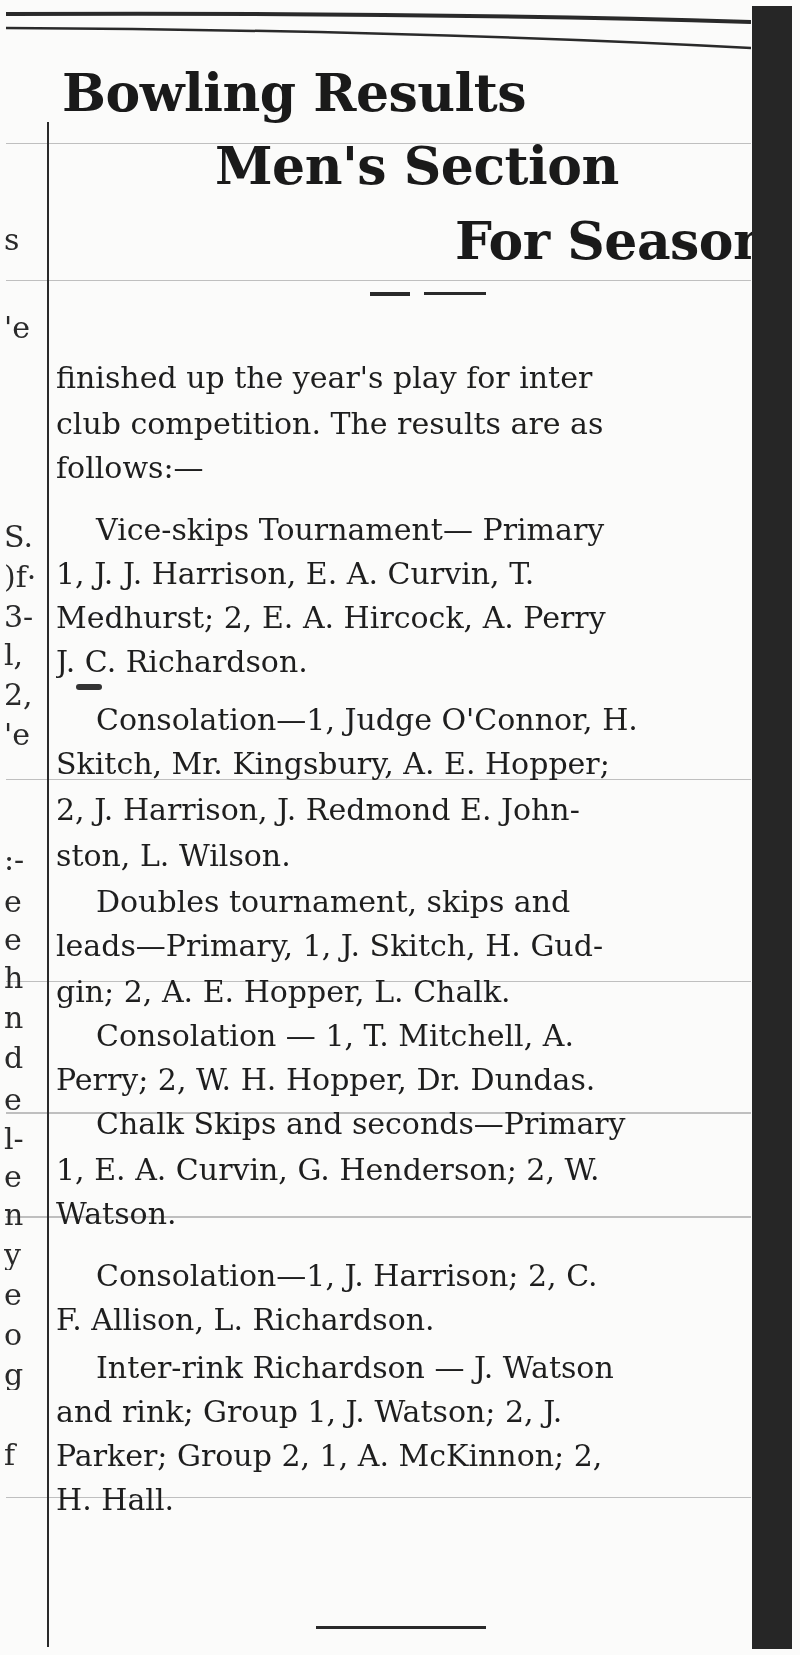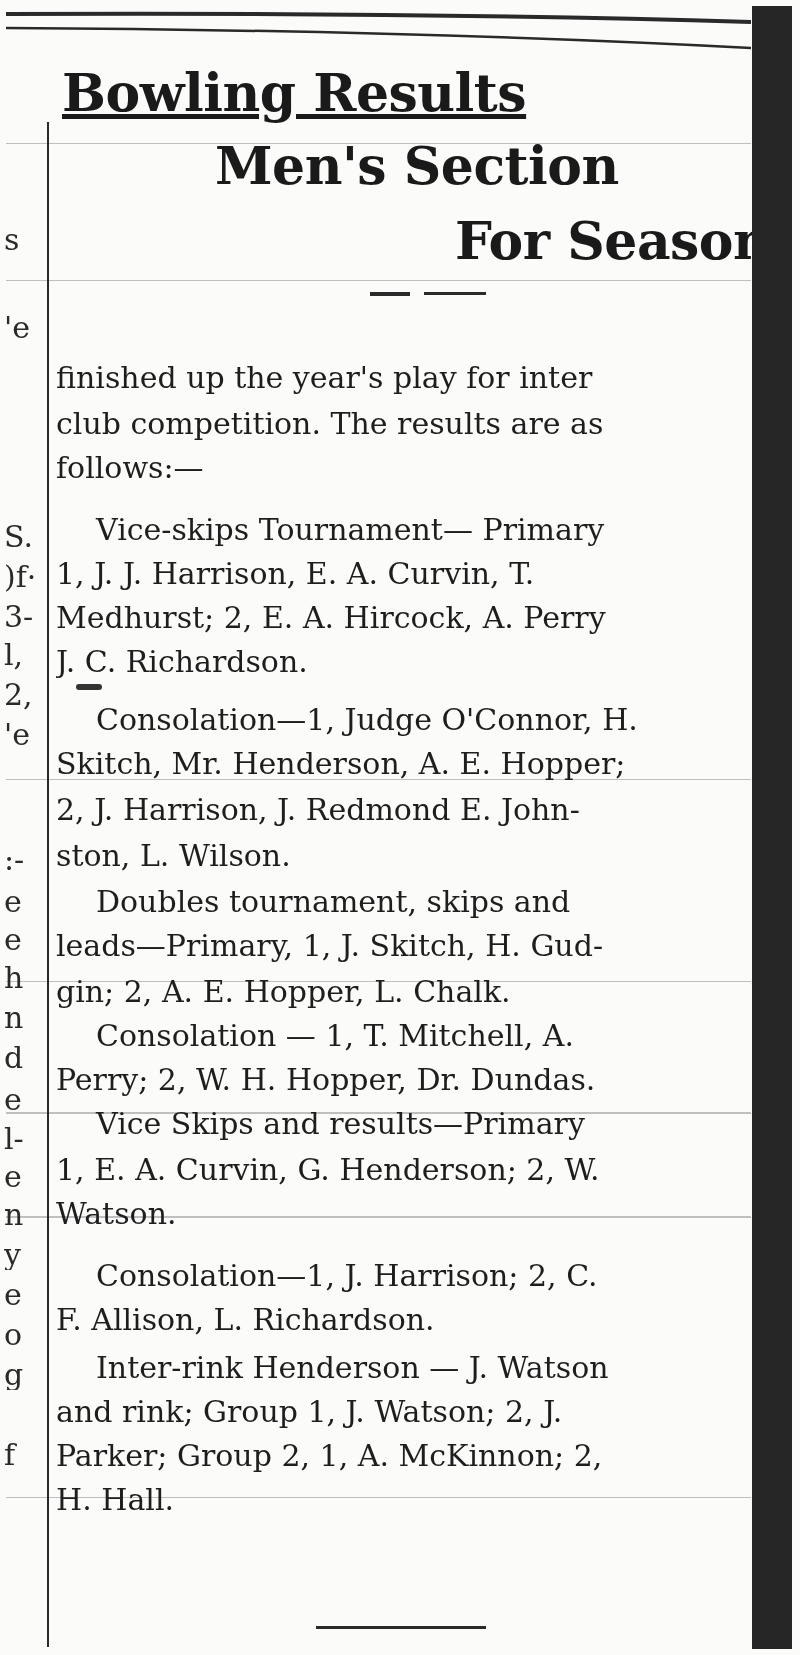--- a/index.html
+++ b/index.html
@@ -40,21 +40,21 @@
       font-family: "DejaVu Serif", serif;
       font-size: 30px; line-height: 30px; color: #2a2a2a;
       text-align: left; white-space: nowrap; overflow: hidden;
     }
     
     .headline {
       position: absolute; font-family: "DejaVu Serif", serif;
       font-weight: bold; color: #1a1a1a; white-space: nowrap;
       letter-spacing: -0.5px;
     }
-    .h1 { left: 62px; top: 62px; font-size: 52px; text-decoration: underline; }
+    .h1 { left: 62px; top: 62px; font-size: 52px; }
     .h2 { left: 215px; top: 135px; font-size: 52px; }
     .h3 { left: 455px; top: 210px; font-size: 52px; }
     .h-clip {
       position: absolute; left: 0; top: 0; width: 752px; height: 300px; overflow: hidden;
     }
     .dash-rule {
       position: absolute; top: 292px; height: 4px; background: #2a2a2a;
     }
     
     .body-clip {
@@ -134,39 +134,39 @@
     <div class="line" style="top:60px">finished up the year's play for inter</div>
     <div class="line" style="top:106px">club competition.   The results are as</div>
     <div class="line indent" style="top:212px">Vice-skips Tournament— Primary</div>
 
     <div class="line" style="top:150px">follows:—</div>
     <div class="line" style="top:256px">1,  J. J. Harrison,  E. A. Curvin, T.</div>
     <div class="line" style="top:300px">Medhurst; 2, E. A. Hircock, A. Perry</div>
     <div class="line" style="top:344px">J. C. Richardson.</div>
 
     <div class="line indent" style="top:402px">Consolation—1, Judge O'Connor, H.</div>
-    <div class="line" style="top:446px">Skitch, Mr. Henderson, A. E. Hopper;</div>
+    <div class="line" style="top:446px">Skitch, Mr. Kingsbury, A. E. Hopper;</div>
     <div class="line" style="top:492px">2, J. Harrison, J. Redmond E. John-</div>
     <div class="line" style="top:538px">ston, L. Wilson.</div>
 
     <div class="line indent" style="top:584px">Doubles    tournament,    skips  and</div>
     <div class="line" style="top:628px">leads—Primary, 1, J. Skitch, H. Gud-</div>
     <div class="line" style="top:674px">gin; 2, A. E. Hopper, L. Chalk.</div>
 
     <div class="line indent" style="top:718px">Consolation — 1, T. Mitchell, A.</div>
     <div class="line" style="top:762px">Perry; 2, W. H. Hopper, Dr. Dundas.</div>
 
-    <div class="line indent" style="top:806px">Vice Skips and  results—Primary</div>
+    <div class="line indent" style="top:806px">Chalk Skips and  seconds—Primary</div>
     <div class="line" style="top:852px">1, E. A. Curvin, G. Henderson; 2, W.</div>
     <div class="line" style="top:896px">Watson.</div>
 
     <div class="line indent" style="top:958px">Consolation—1, J. Harrison; 2, C.</div>
     <div class="line" style="top:1002px">F. Allison, L. Richardson.</div>
 
-    <div class="line indent" style="top:1050px">Inter-rink Henderson — J. Watson</div>
+    <div class="line indent" style="top:1050px">Inter-rink Richardson — J. Watson</div>
     <div class="line" style="top:1094px">and rink; Group 1, J. Watson; 2, J.</div>
     <div class="line" style="top:1138px">Parker; Group 2, 1, A. McKinnon; 2,</div>
     <div class="line" style="top:1182px">H. Hall.</div>
   </div>
 
   <div class="smudge"></div>
   <div class="end-rule"></div>
 
   <div class="dark-edge"></div>
 </div>

